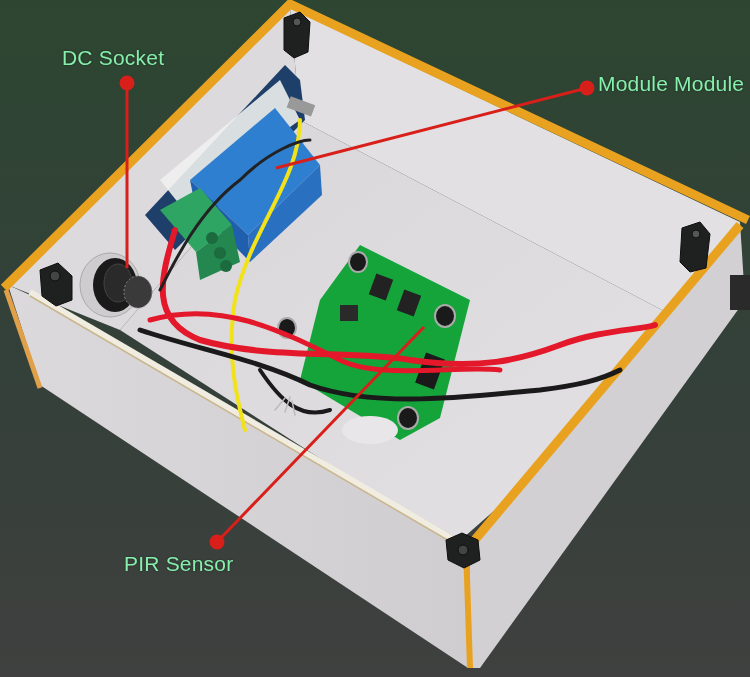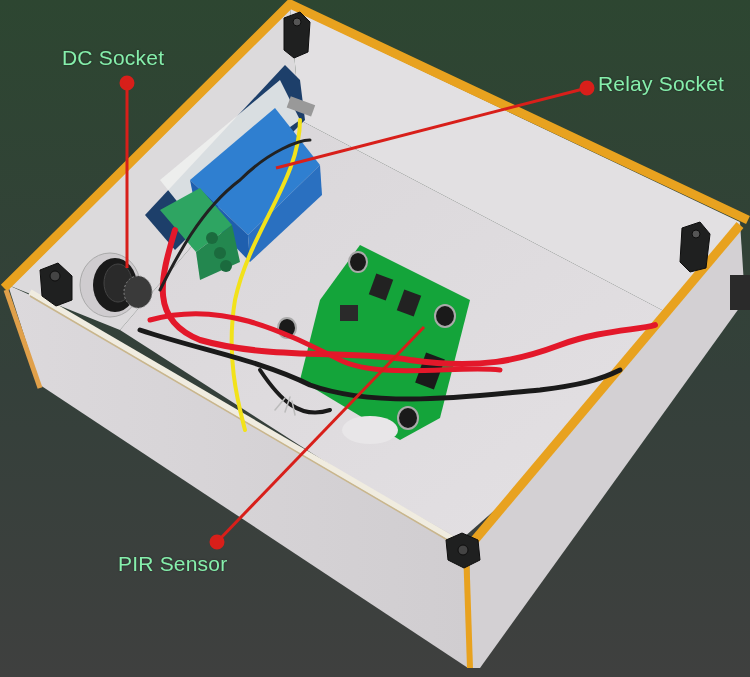--- a/index.html
+++ b/index.html
@@ -129,15 +129,15 @@
       <line x1="127" y1="83" x2="127" y2="268"></line>
       <circle cx="127" cy="83" r="6"></circle>
       <line x1="587" y1="88" x2="276" y2="168"></line>
       <circle cx="587" cy="88" r="6"></circle>
       <line x1="217" y1="542" x2="424" y2="327"></line>
       <circle cx="217" cy="542" r="6"></circle>
     </g>
   </svg>
 
   <div class="label" style="left:62px; top:46px;">DC Socket</div>
-  <div class="label" style="left:598px; top:72px;">Relay Socket</div>
-  <div class="label" style="left:118px; top:552px;text-align:right;">PIR Sensor</div>
+  <div class="label" style="left:598px; top:72px;">Module Module</div>
+  <div class="label" style="left:124px; top:552px;text-align:right;">PIR Sensor</div>
 </div>
 
 </body></html>

